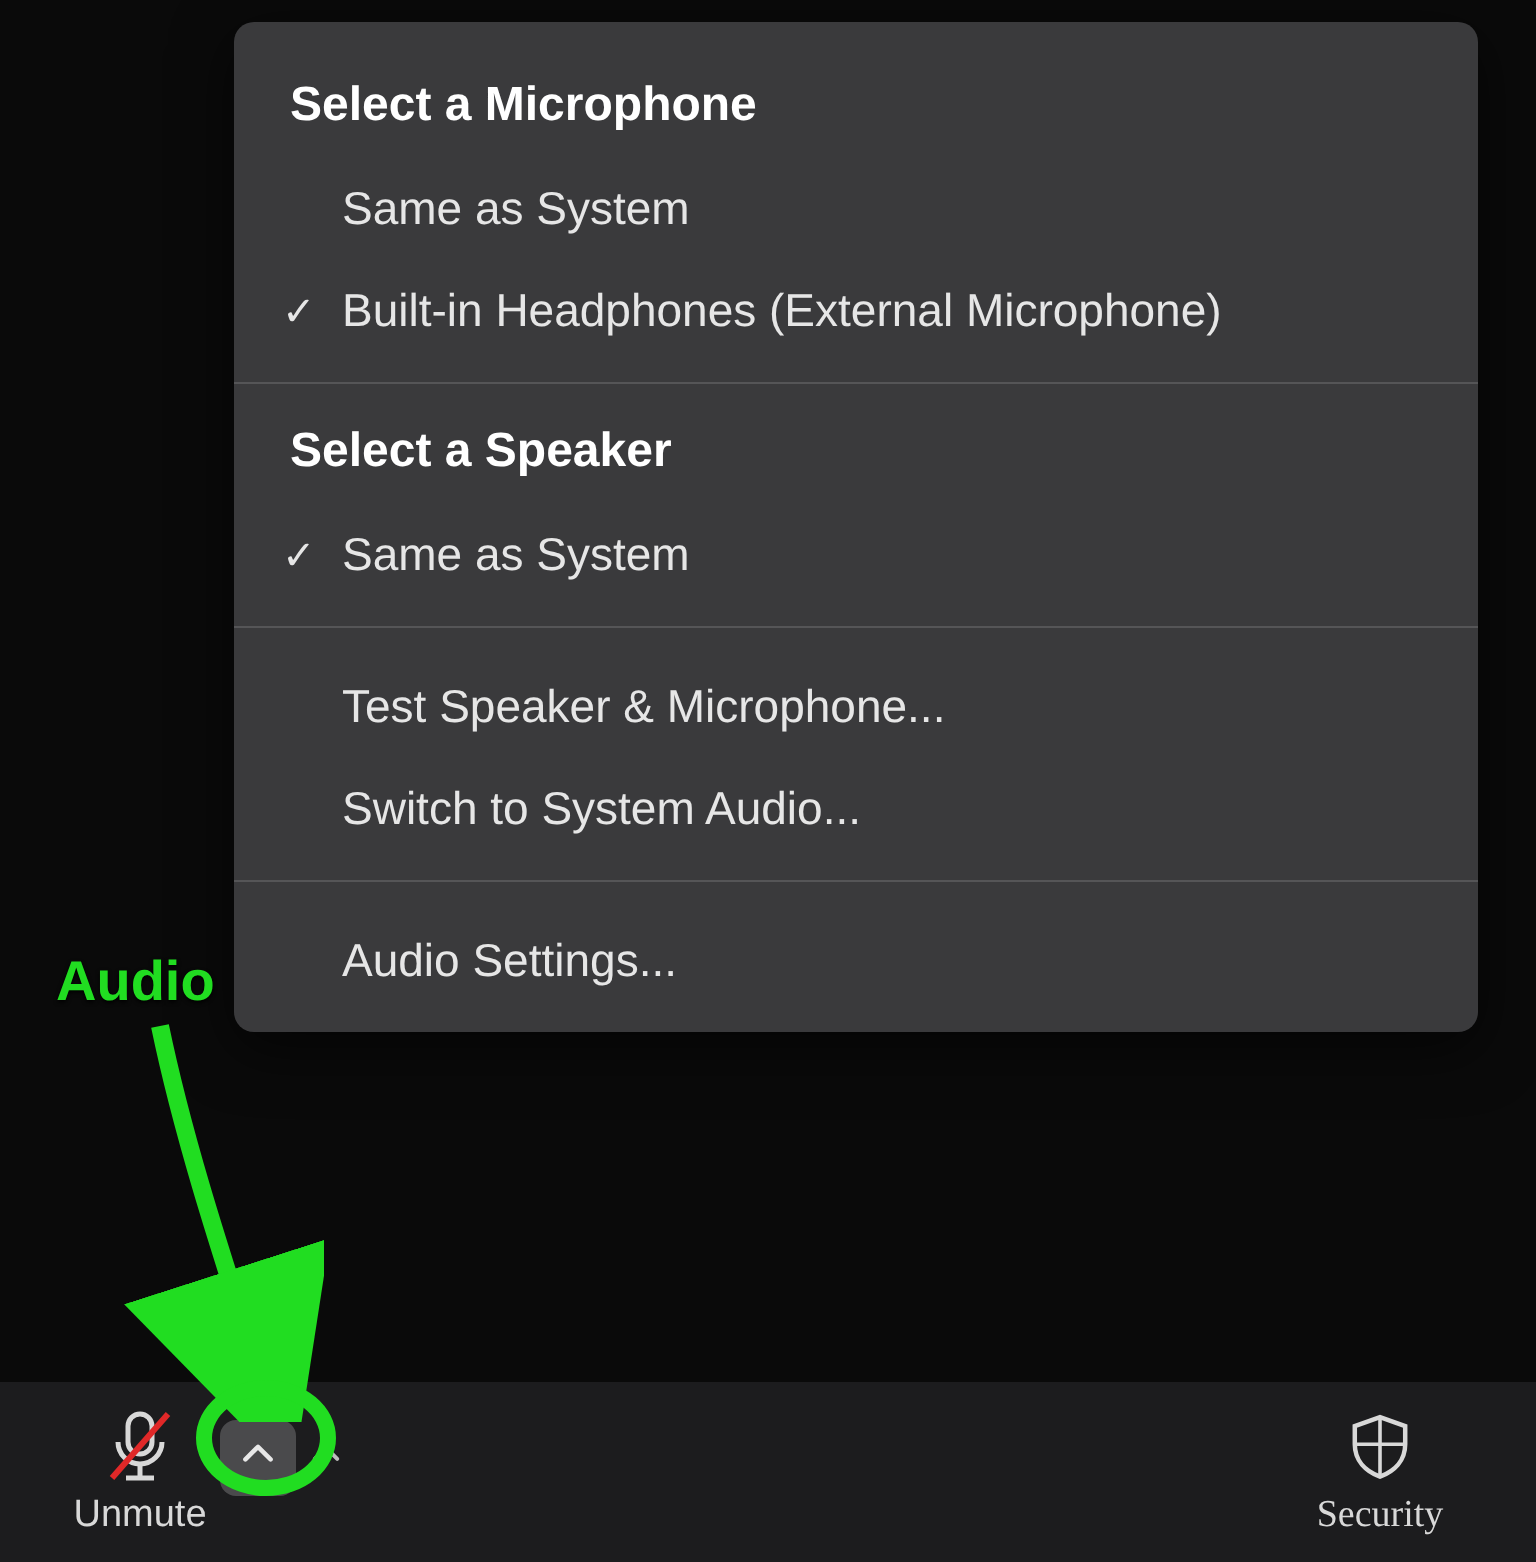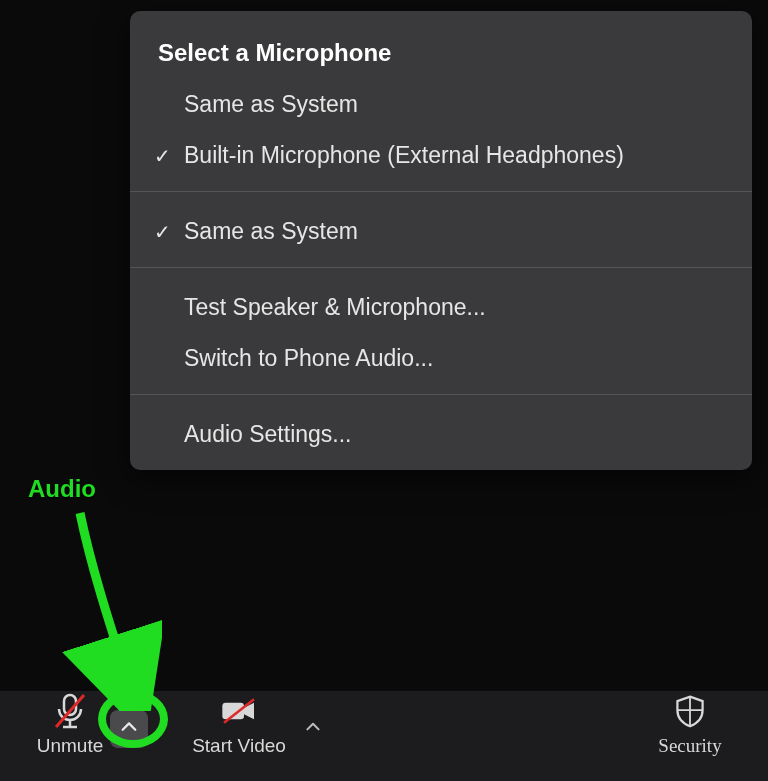--- a/index.html
+++ b/index.html
@@ -7,21 +7,21 @@
   body {
     background: #0a0a0a;
     font-family: -apple-system, "Helvetica Neue", Arial, sans-serif;
     position: relative;
     color: #e8e8e8;
   }
 
   
   .menu {
     position: absolute;
-    left: 130px;
+    left: 117px;
     top: 11px;
     width: 622px;
     background: #3a3a3c;
     border-radius: 10px;
     padding-top: 22px;
     padding-bottom: 10px;
     box-shadow: 0 8px 30px rgba(0,0,0,0.6);
   }
   .section-header {
     font-weight: 700;
@@ -59,21 +59,21 @@
     height: 90px;
     background: #1c1c1e;
     display: flex;
     align-items: center;
   }
   .tool-btn {
     position: relative;
     display: flex;
     flex-direction: column;
     align-items: center;
-    justify-content: flex-start;
+    justify-content: center;
     height: 90px;
     padding-bottom: 0;
     cursor: pointer;
     color: #d8d8d8;
   }
   .tool-btn .label {
     font-size: 19px;
     margin-top: 4px;
   }
   .tool-icon {
@@ -112,21 +112,21 @@
   .audio-caret-wrap { margin-left: 2px; }
   .video-wrap { margin-left: 32px; width: 118px; }
   .video-caret-wrap { margin-left: 0px; }
   .security-wrap { width: 100px; margin-left: auto; margin-right: 28px; font-family: Liberation Serif, serif; }
 
   
   .annotation-text {
     position: absolute;
     left: 28px;
     top: 475px;
-    font-size: 24px;
+    font-size: 28px;
     font-weight: 700;
     color: #21dd21;
     text-shadow: 0 1px 2px #000;
     pointer-events: none;
   }
   .annotation-arrow {
     position: absolute;
     left: 62px;
     top: 511px;
     pointer-events: none;
@@ -147,38 +147,39 @@
 
 <div class="menu">
 
   <div class="section-header">Select a Microphone</div>
 
   <div class="menu-item">
     <span>Same as System</span>
   </div>
   <div class="menu-item">
     <span class="check">✓</span>
-    <span>Built-in Microphone (External Headphones)</span>
+    <span>Built-in Headphones (External Microphone)</span>
   </div>
 
   <div class="divider"></div>
 
+  <div class="section-header">Select a Speaker</div>
 
   <div class="menu-item">
     <span class="check">✓</span>
     <span>Same as System</span>
   </div>
 
   <div class="divider"></div>
 
   <div class="menu-item">
     <span>Test Speaker &amp; Microphone...</span>
   </div>
   <div class="menu-item">
-    <span>Switch to Phone Audio...</span>
+    <span>Switch to System Audio...</span>
   </div>
 
   <div class="divider"></div>
 
   <div class="menu-item">
     <span>Audio Settings...</span>
   </div>
 </div>
 
 <div class="toolbar">
@@ -199,30 +200,20 @@
   <div class="audio-caret-wrap">
     <div class="caret-btn">
       <span>
         <svg viewBox="0 0 20 20" width="18" height="18">
             <path d="M3 13 L10 6 L17 13" fill="none" stroke="#e8e8e8" stroke-width="2.5" stroke-linecap="round" stroke-linejoin="round"></path>
           </svg>
       </span>
     </div>
   </div>
 
-  <div class="tool-btn video-wrap">
-    <span class="tool-icon">
-      <svg viewBox="0 0 48 40" width="48" height="40">
-        <rect x="4" y="10" width="26" height="20" rx="4" fill="#d8d8d8"></rect>
-        <path d="M30 16 L42 10 L42 30 L30 24 Z" fill="#d8d8d8"></path>
-        <line x1="6" y1="34" x2="42" y2="6" stroke="#e02828" stroke-width="3"></line>
-      </svg>
-    </span>
-    <span class="label">Start Video</span>
-  </div>
 
   <div class="video-caret-wrap">
     <div class="caret-plain">
       <span>
         <svg viewBox="0 0 20 20" width="16" height="16">
             <path d="M3 13 L10 6 L17 13" fill="none" stroke="#bdbdbd" stroke-width="2.5" stroke-linecap="round" stroke-linejoin="round"></path>
           </svg>
       </span>
     </div>
   </div>

